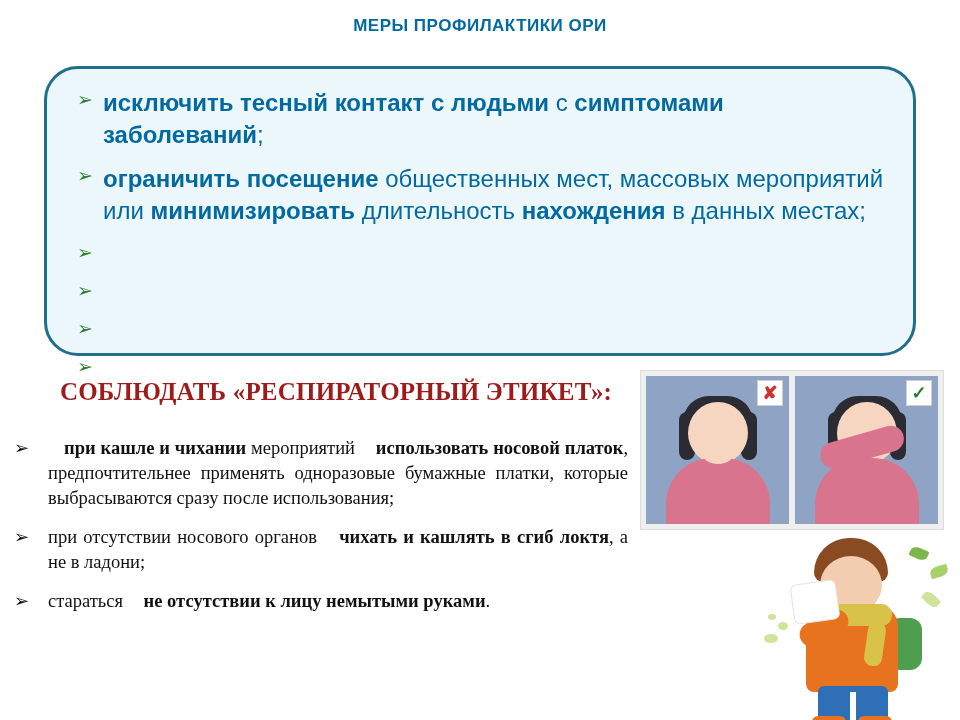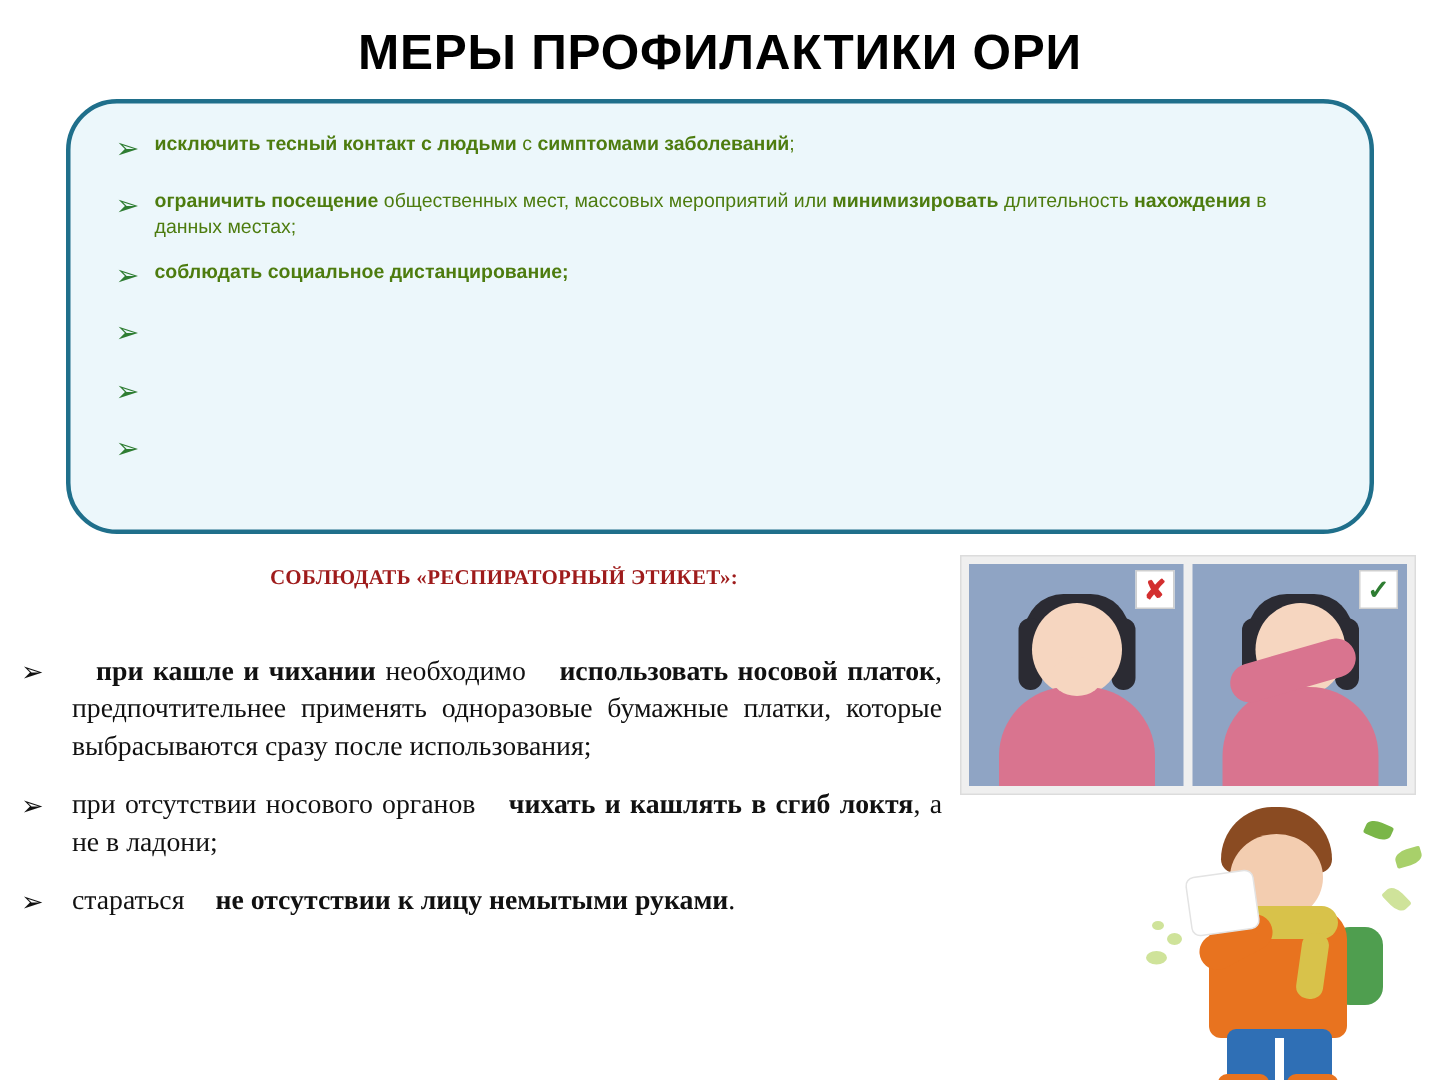--- a/index.html
+++ b/index.html
@@ -12,22 +12,22 @@
     background: #ffffff;
     font-family: "Liberation Sans", sans-serif;
     overflow: hidden;
     position: relative;
   }
 
   
   .slide-title {
     text-align: center;
     font-weight: bold;
-    font-size: 33px;
-    color: #000000;
+    font-size: 17px;
+    color: #0369a1;
     letter-spacing: 0.5px;
     padding-top: 16px;
     padding-bottom: 8px;
   }
 
   
   .measures-box {
     position: absolute;
     left: 44px;
     top: 66px;
@@ -49,35 +49,35 @@
   .bullet-arrow {
     flex: 0 0 auto;
     width: 26px;
     color: #2e7d32;
     font-size: 19px;
     line-height: 1.32;
     text-align: left;
     padding-left: 4px;
   }
   .measure-text {
-    font-size: 13px;
-    color: #4d7c0f;
+    font-size: 24px;
+    color: #0369a1;
   }
   .measure-text b { font-weight: bold; }
 
   
   .etiquette-title {
     position: absolute;
     left: 36px;
     top: 378px;
     width: 600px;
     text-align: center;
     font-family: "Liberation Serif", serif;
     font-weight: bold;
-    font-size: 14px;
+    font-size: 25px;
     color: #9e1b1b;
     letter-spacing: 0.2px;
   }
   .etiquette-body {
     position: absolute;
     left: 14px;
     top: 436px;
     width: 614px;
     font-family: "Liberation Serif", serif;
     font-size: 18.5px;
@@ -274,40 +274,39 @@
       <div class="measure-item">
         <span class="bullet-arrow">➢</span>
         <span class="measure-text"><b>исключить тесный контакт с людьми </b><span>с </span><b>симптомами заболеваний</b><span>;</span></span>
       </div>
       <div class="measure-item">
         <span class="bullet-arrow">➢</span>
         <span class="measure-text"><b>ограничить посещение </b><span>общественных мест, массовых мероприятий или </span><b>минимизировать </b><span>длительность </span><b>нахождения </b><span>в данных местах;</span></span>
       </div>
       <div class="measure-item">
         <span class="bullet-arrow">➢</span>
-        <span class="measure-text"><b>соблюдать социальное дистанцирование;</b></span>
       </div>
       <div class="measure-item">
         <span class="bullet-arrow">➢</span>
       </div>
       <div class="measure-item">
         <span class="bullet-arrow">➢</span>
       </div>
       <div class="measure-item">
         <span class="bullet-arrow">➢</span>
       </div>
     </div>
 </div>
 
 <div class="etiquette-title">СОБЛЮДАТЬ «РЕСПИРАТОРНЫЙ ЭТИКЕТ»:</div>
 
 <div class="etiquette-body" id="etiquette-list">
     <div class="etq-item">
       <span class="etq-arrow">➢</span>
-      <span class="etq-text"><b>при кашле и чихании </b><span>необходимо </span><b>использовать носовой платок</b><span>, предпочтительнее применять одноразовые бумажные платки, которые выбрасываются сразу после использования;</span></span>
+      <span class="etq-text"><b>при кашле и чихании </b><span>мероприятий </span><b>использовать носовой платок</b><span>, предпочтительнее применять одноразовые бумажные платки, которые выбрасываются сразу после использования;</span></span>
     </div>
     <div class="etq-item">
       <span class="etq-arrow">➢</span>
       <span class="etq-text"><span>при отсутствии носового органов </span><b>чихать и кашлять в сгиб локтя</b><span>, а не в ладони;</span></span>
     </div>
     <div class="etq-item">
       <span class="etq-arrow">➢</span>
       <span class="etq-text"><span>стараться </span><b>не отсутствии к лицу немытыми руками</b><span>.</span></span>
     </div>
   </div>

